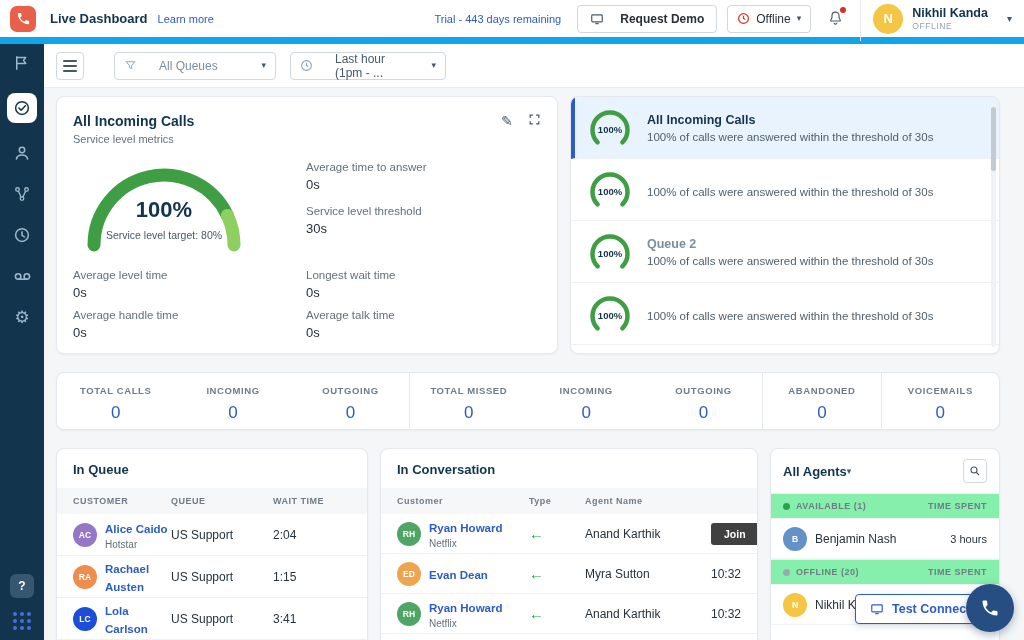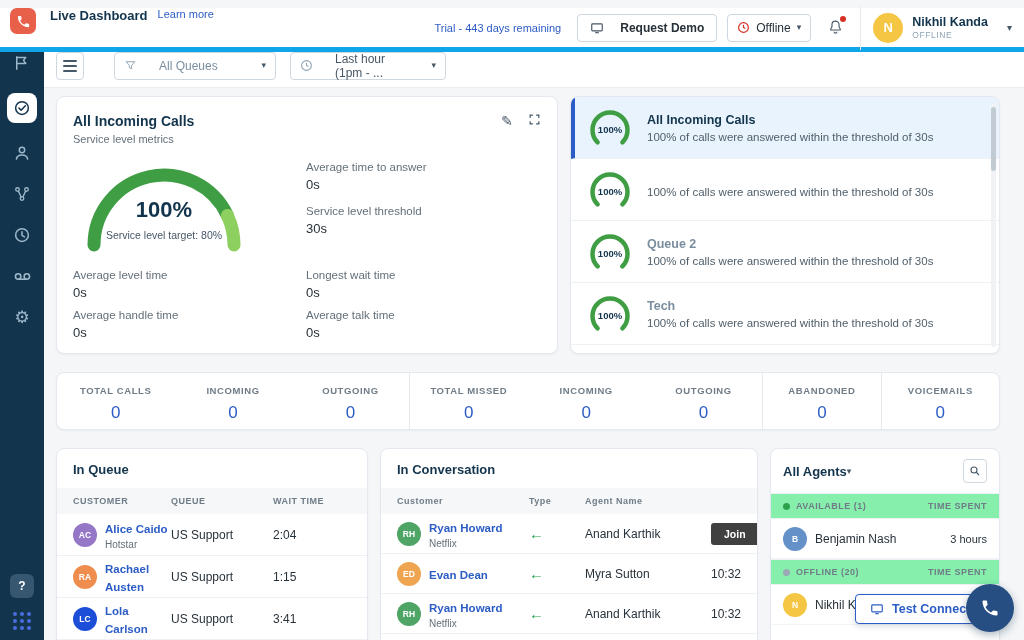--- a/index.html
+++ b/index.html
@@ -1,21 +1,21 @@
 <!DOCTYPE html>
 <html><head>
 <meta charset="utf-8">
 <style>
   *{box-sizing:border-box;margin:0;padding:0}
   html,body{width:1024px;height:640px;overflow:hidden}
   body{font-family:"Liberation Sans","DejaVu Sans",sans-serif;background:#f4f6f8;position:relative;color:#27313a}
   svg{display:block}
 
   
-  .topbar{position:absolute;top:8px;left:0;width:1024px;height:44px;background:#fff;border-bottom:5px solid #0ea5e9;display:flex;align-items:flex-start;z-index:30}
+  .topbar{position:absolute;top:0;left:0;width:1024px;height:44px;background:#fff;border-bottom:7px solid #0ea5e9;display:flex;align-items:center;z-index:30}
   .logo{width:26px;height:26px;border-radius:7px;background:#e8604a;margin-left:10px;display:flex;align-items:center;justify-content:center;flex:0 0 auto}
   .tb-title{font-size:13px;font-weight:700;color:#12344d;margin-left:14px}
   .tb-learn{font-size:11px;color:#2c5cc5;margin-left:10px;cursor:pointer}
   .tb-right{margin-left:auto;display:flex;align-items:center;height:100%}
   .tb-trial{font-size:11px;color:#2c5cc5;margin-right:16px}
   .btn-outline{height:28px;display:flex;align-items:center;gap:16px;padding:0 12px;border:1px solid #cfd7df;border-radius:4px;background:#fff;font-size:12px;font-weight:600;color:#27313a;cursor:pointer}
   .presence{height:28px;display:flex;align-items:center;gap:6px;padding:0 9px;border:1px solid #cfd7df;border-radius:4px;background:#fff;font-size:12px;color:#27313a;margin-left:10px;cursor:pointer}
   .chev{font-size:9px;color:#475867;line-height:1}
   .bell-wrap{position:relative;margin-left:16px;cursor:pointer}
   .bell-dot{position:absolute;top:-3px;right:-2px;width:6px;height:6px;border-radius:50%;background:#d93025}
@@ -333,21 +333,20 @@
     </div>
   </div>
   <div class="qg-row">
     <div class="mini-gauge">
       <svg width="46" height="46" viewBox="0 0 46 46">
           <path d="M 10.6 37.4 A 17.5 17.5 0 1 1 35.4 37.4" fill="none" stroke="#3f9e44" stroke-width="4.5" stroke-linecap="round"></path>
         </svg>
       <div class="pct">100%</div>
     </div>
     <div class="qg-text">
-      <div class="qg-name">Tech</div>
       <div class="qg-desc">100% of calls were answered within the threshold of 30s</div>
     </div>
   </div>
   <div class="qg-track"></div>
   <div class="qg-thumb"></div>
 </div>
 
 <div class="card stats">
   <div class="stat">
       <div class="stat-label">TOTAL CALLS</div>

